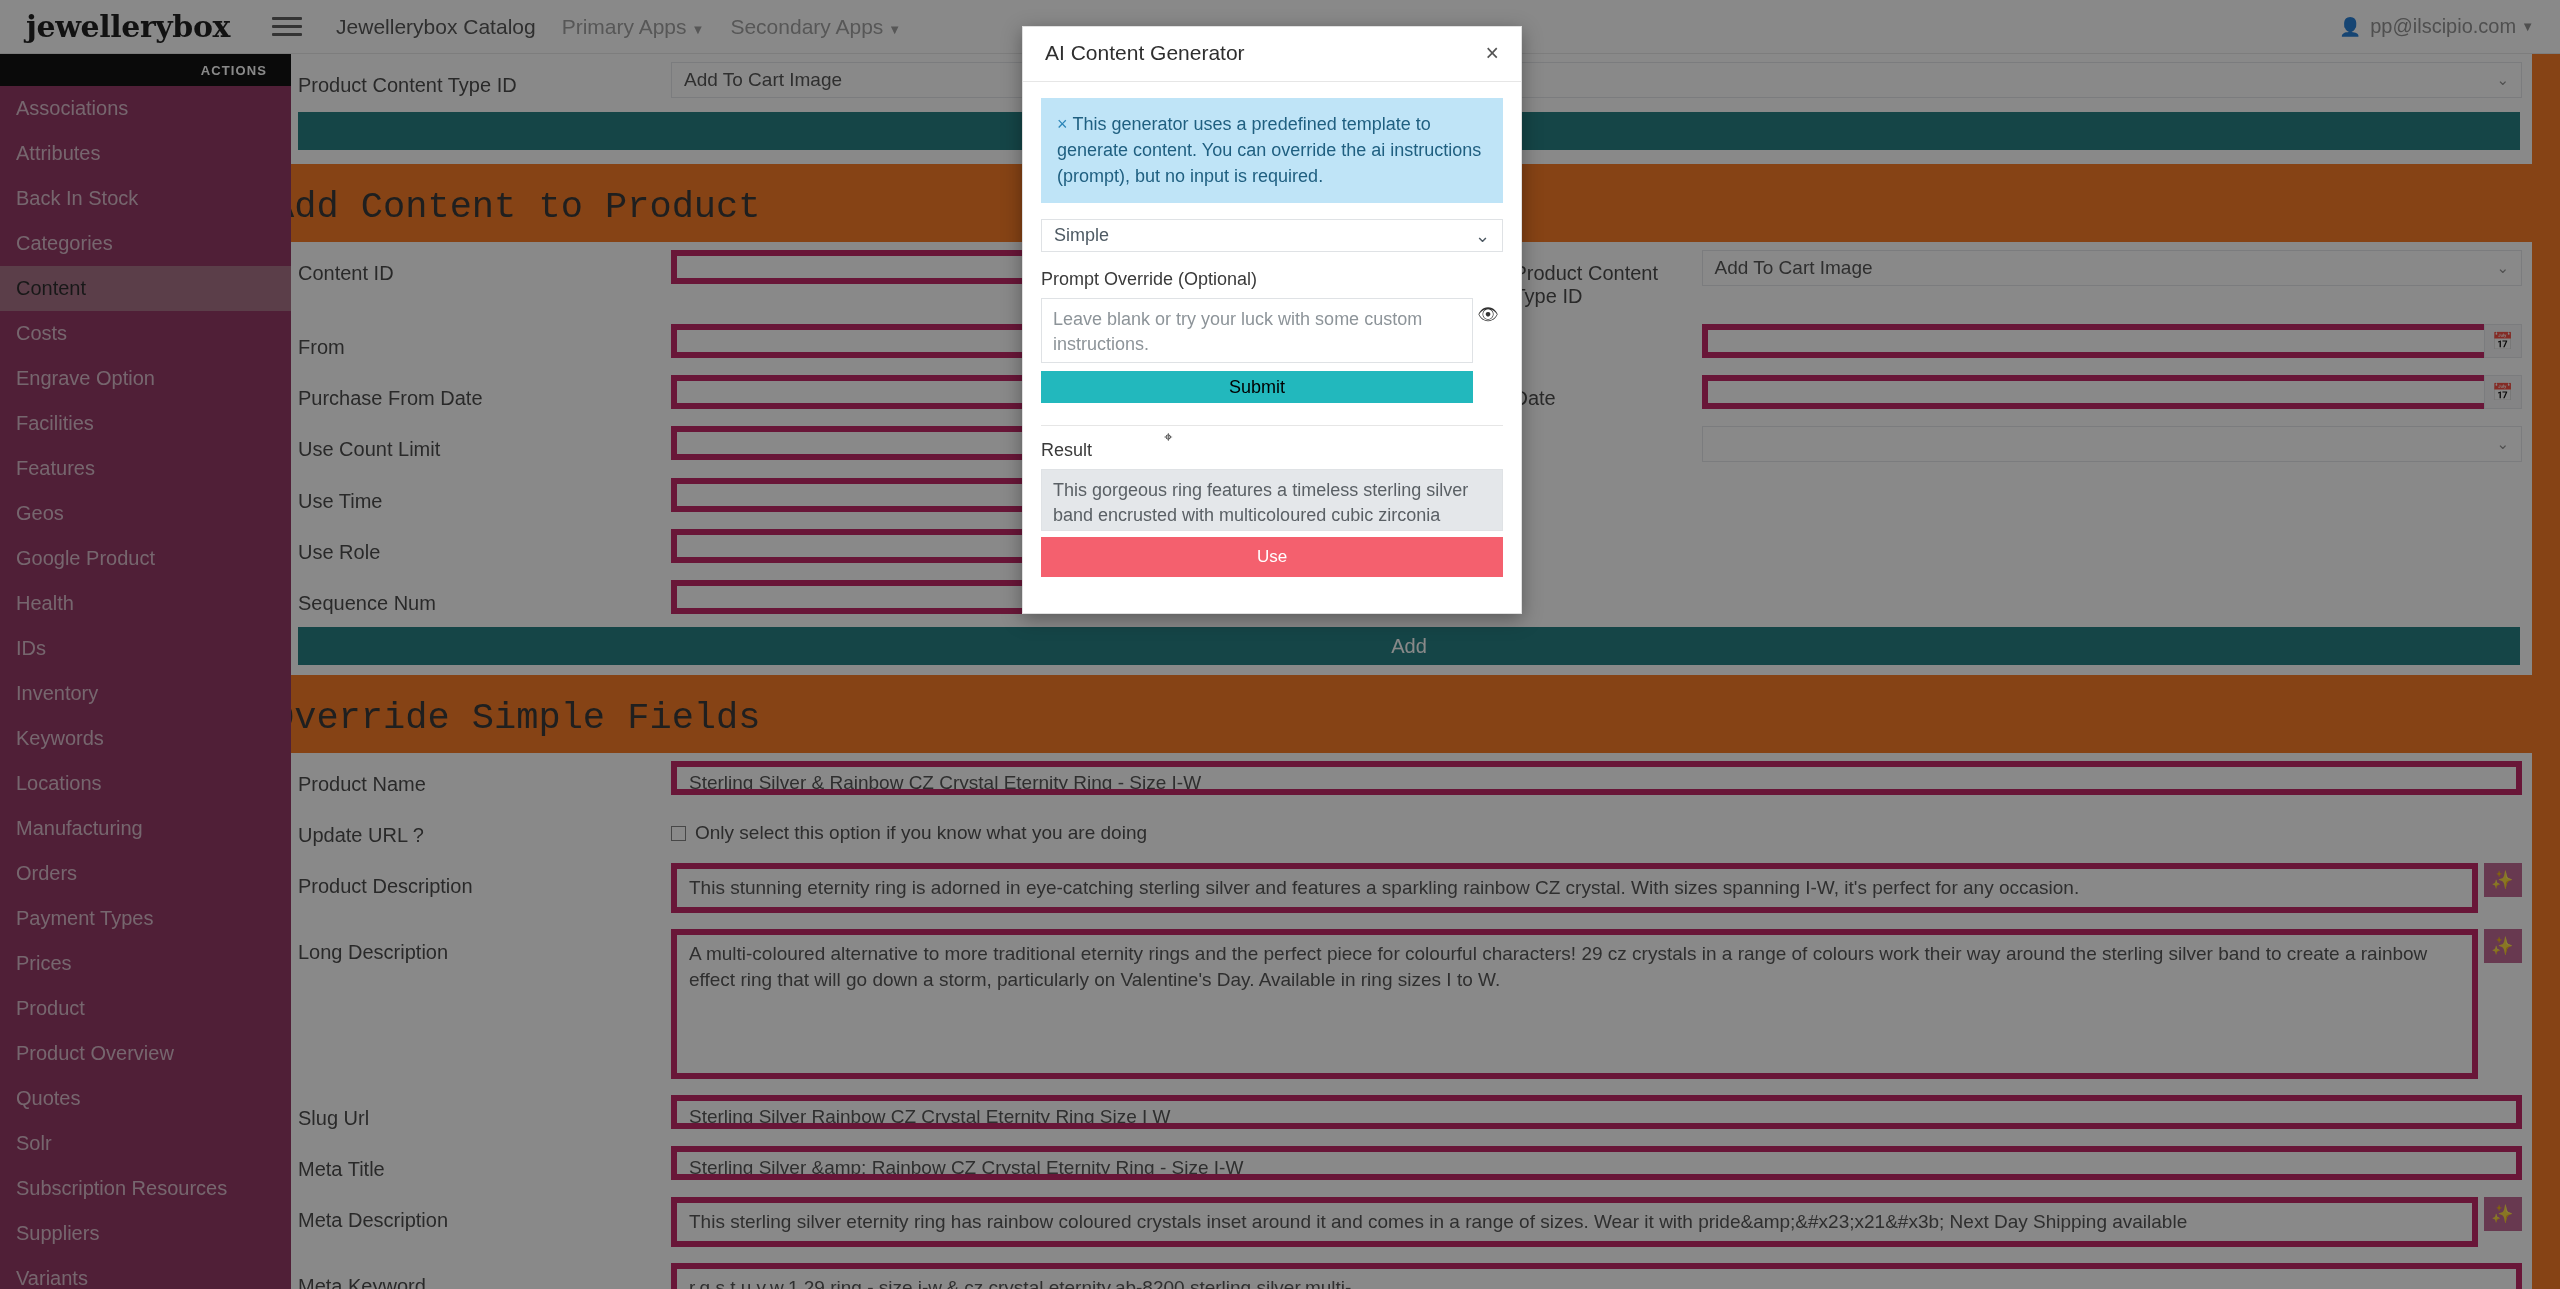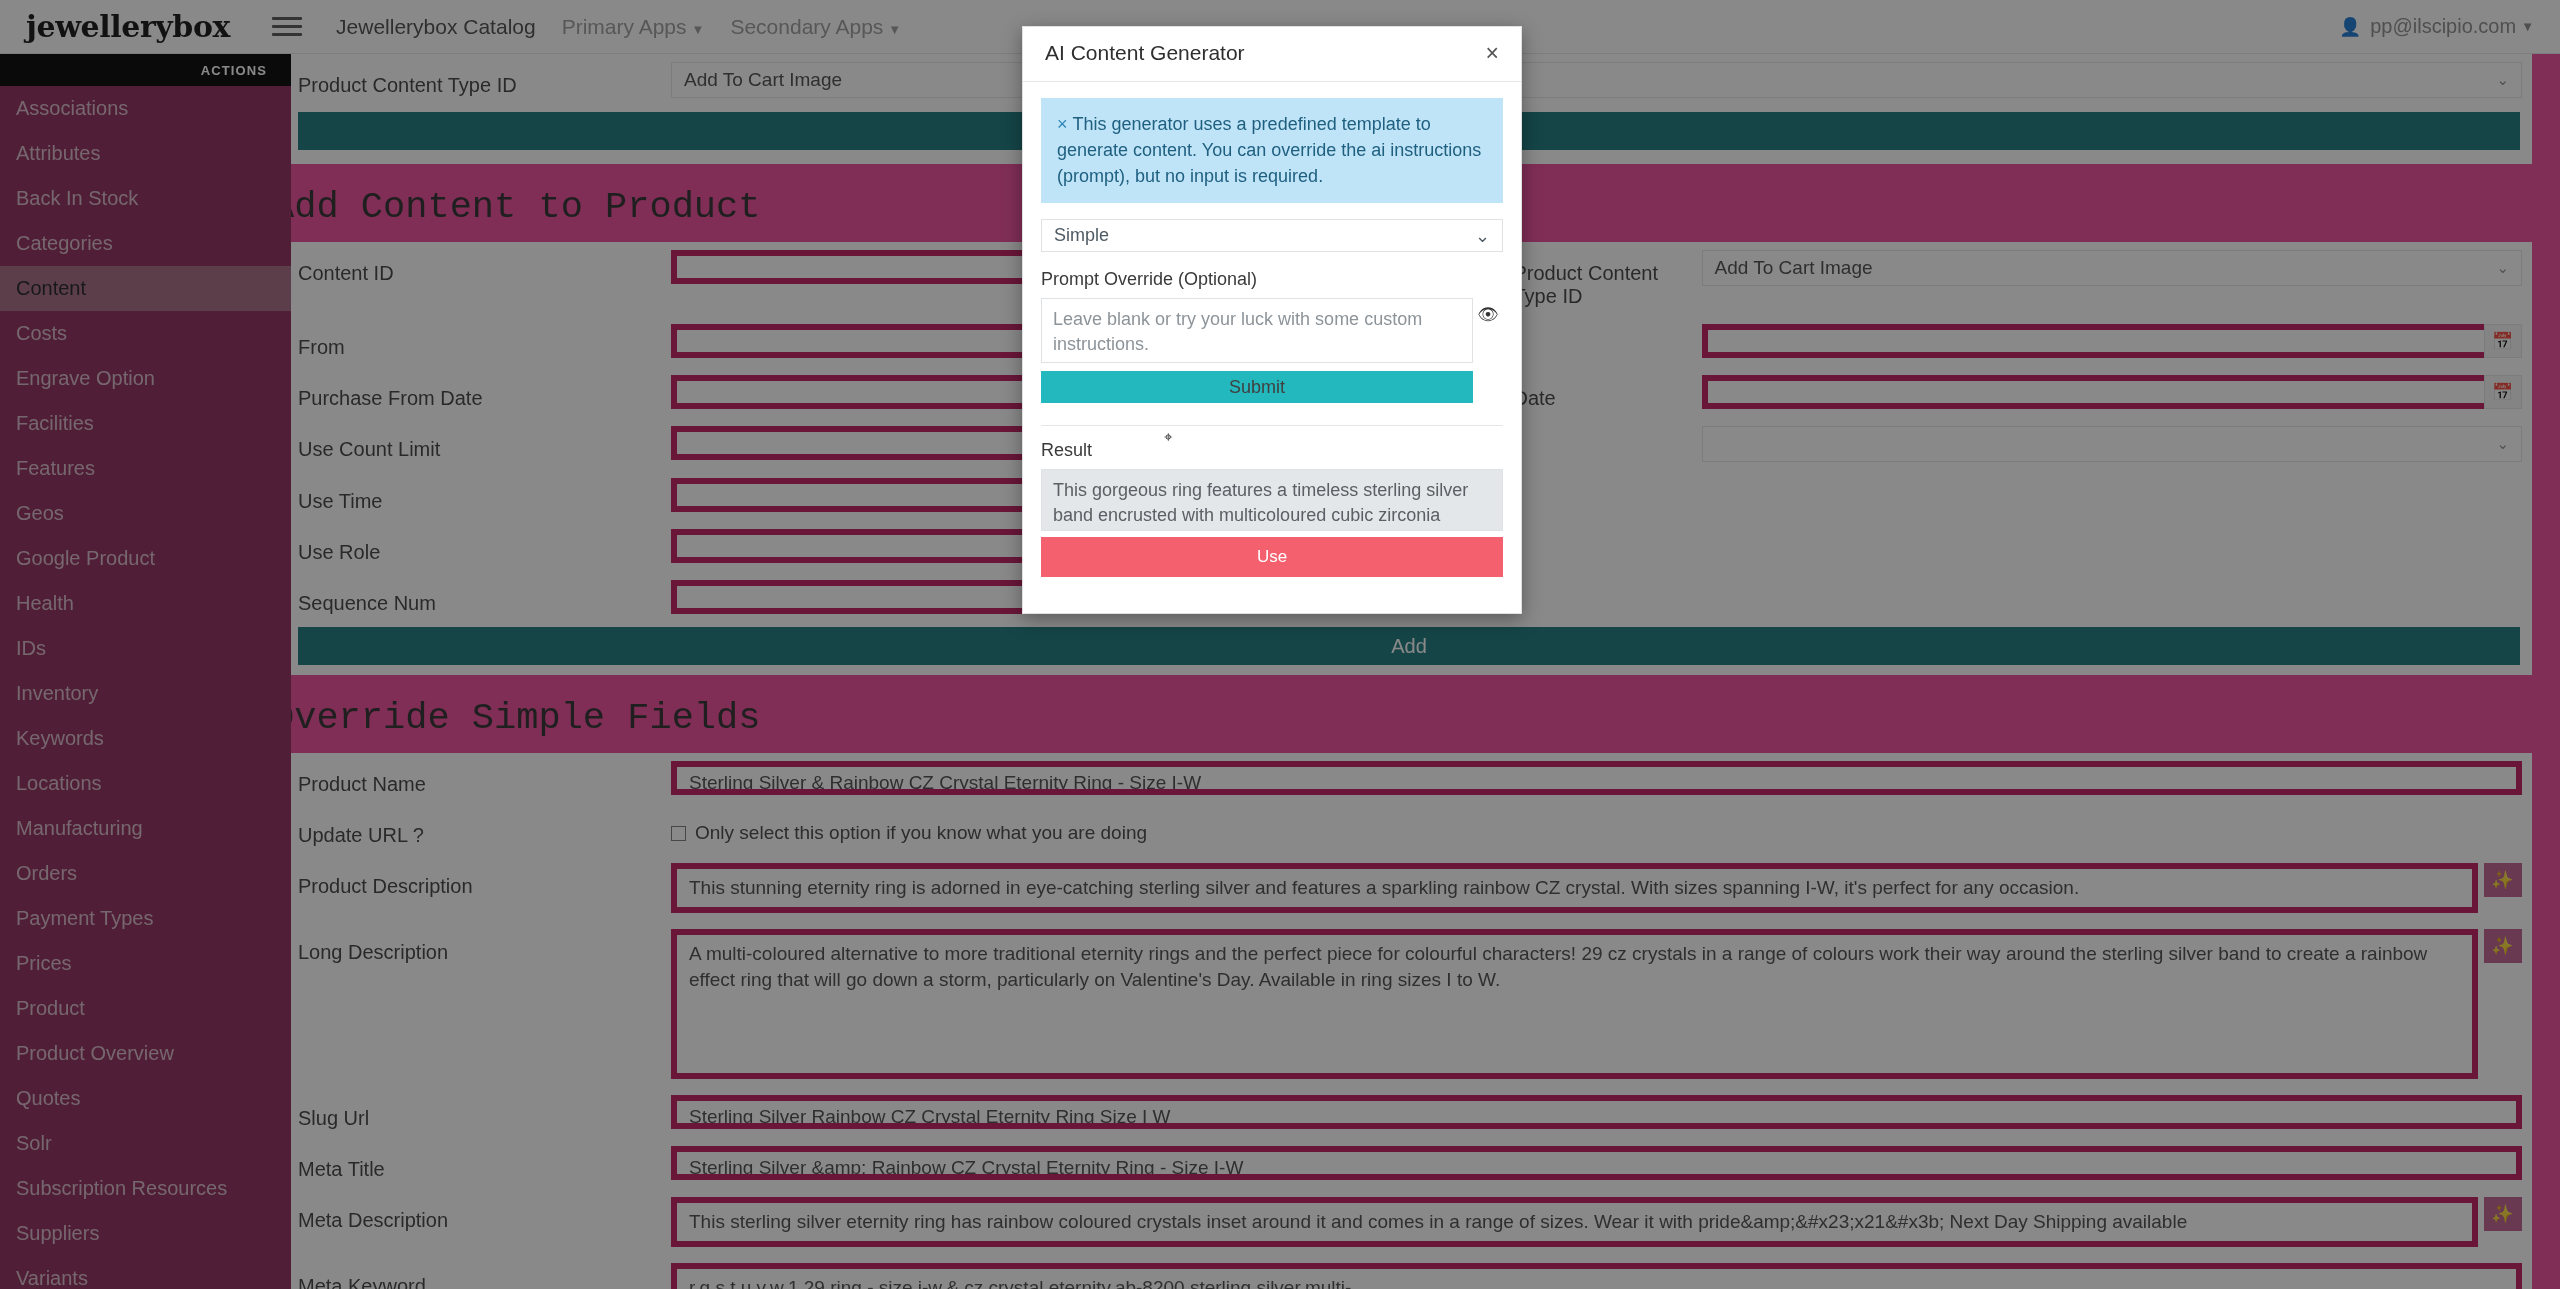--- a/index.html
+++ b/index.html
@@ -46,21 +46,21 @@
   }
   .side-item {
     height:45px; display:flex; align-items:center; padding-left:16px;
     color:#d9b9c9; font-size:20px; cursor:pointer;
   }
   .side-item.active { background:#a3697f; color:#1d1d1d; }
 
   
   .content {
     position:absolute; top:54px; left:258px; right:0; bottom:0;
-    background:#ec4899; z-index:1; overflow:hidden; padding:0;
+    background:#f97316; z-index:1; overflow:hidden; padding:0;
   }
   .panel { background:#fff; margin:0 28px; }
   .row {
     display:flex; align-items:flex-start; padding:8px 0;
   }
   .row-label {
     width:385px; flex:none; padding-left:12px; font-size:20px; color:#3f3f3f; padding-top:12px;
   }
   .field { flex:1; padding-right:10px; }
   .inp {
@@ -130,21 +130,21 @@
   .lbl { font-size:18px; color:#3a3a3a; margin-bottom:8px; display:block; }
   .ta-wrap { display:flex; align-items:flex-start; }
   .ta {
     flex:1; height:65px; border:1px solid #dfe2e5; background:#fff;
     font-size:18px; color:#8d9499; padding:8px 11px; line-height:1.4;
     position:relative; overflow:hidden;
   }
   .ta.result { background:#e4e7ea; color:#5a6065; height:62px; }
   .eye { width:30px; text-align:center; padding-top:6px; font-size:17px; color:#333; cursor:pointer; flex:none; }
   .submit-btn {
-    background:#22b8bd; color:#404040; height:32px; display:flex; align-items:center;
+    background:#22b8bd; color:#000000; height:32px; display:flex; align-items:center;
     justify-content:center; font-size:18px; margin:8px 0 0 0; cursor:pointer;
   }
   .use-btn {
     background:#f4606e; color:#fff; height:40px; display:flex; align-items:center;
     justify-content:center; font-size:17px; margin-top:6px; cursor:pointer;
   }
   .modal-divider { border-top:1px solid #e6e6e6; margin:22px 0 14px 0; }
   .modal-foot { height:28px; }
   .cursor-dot {
     position:absolute; left:1164px; top:428px; z-index:30;

